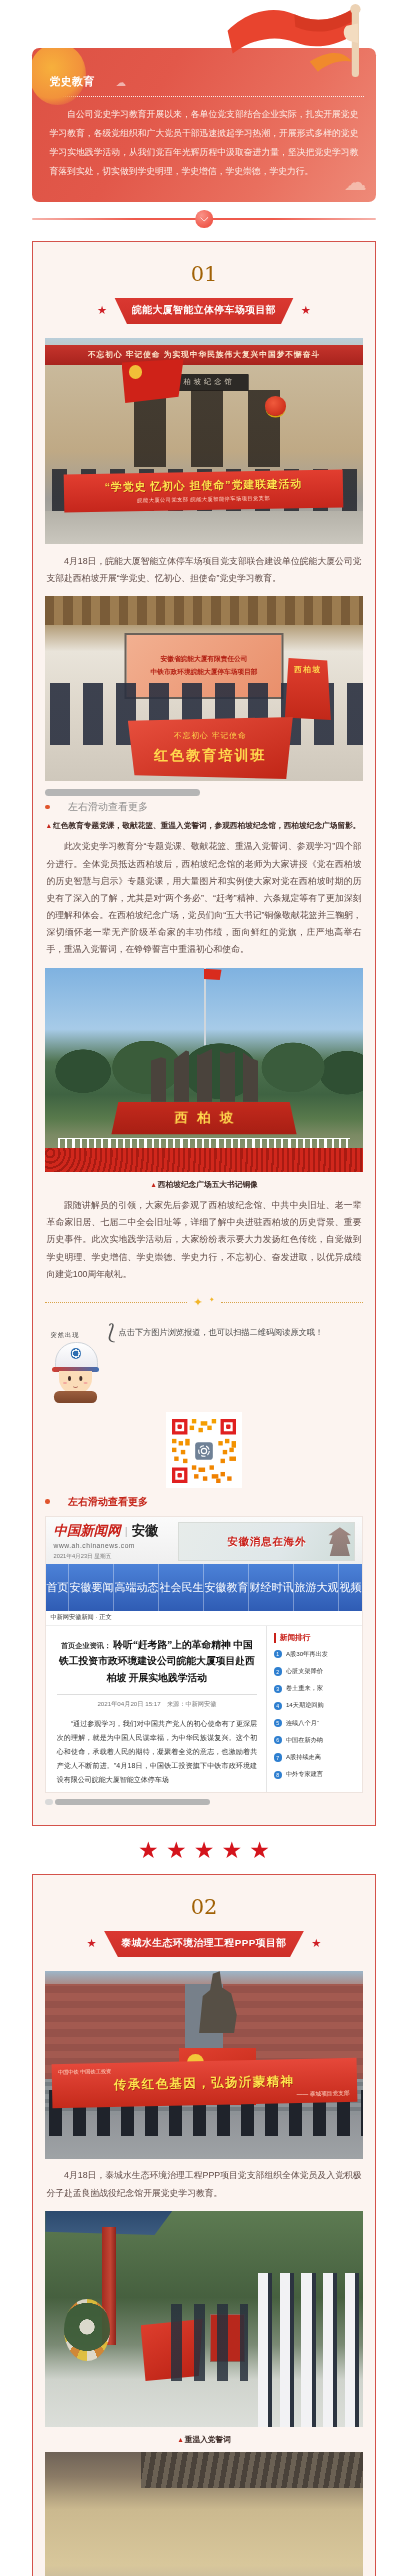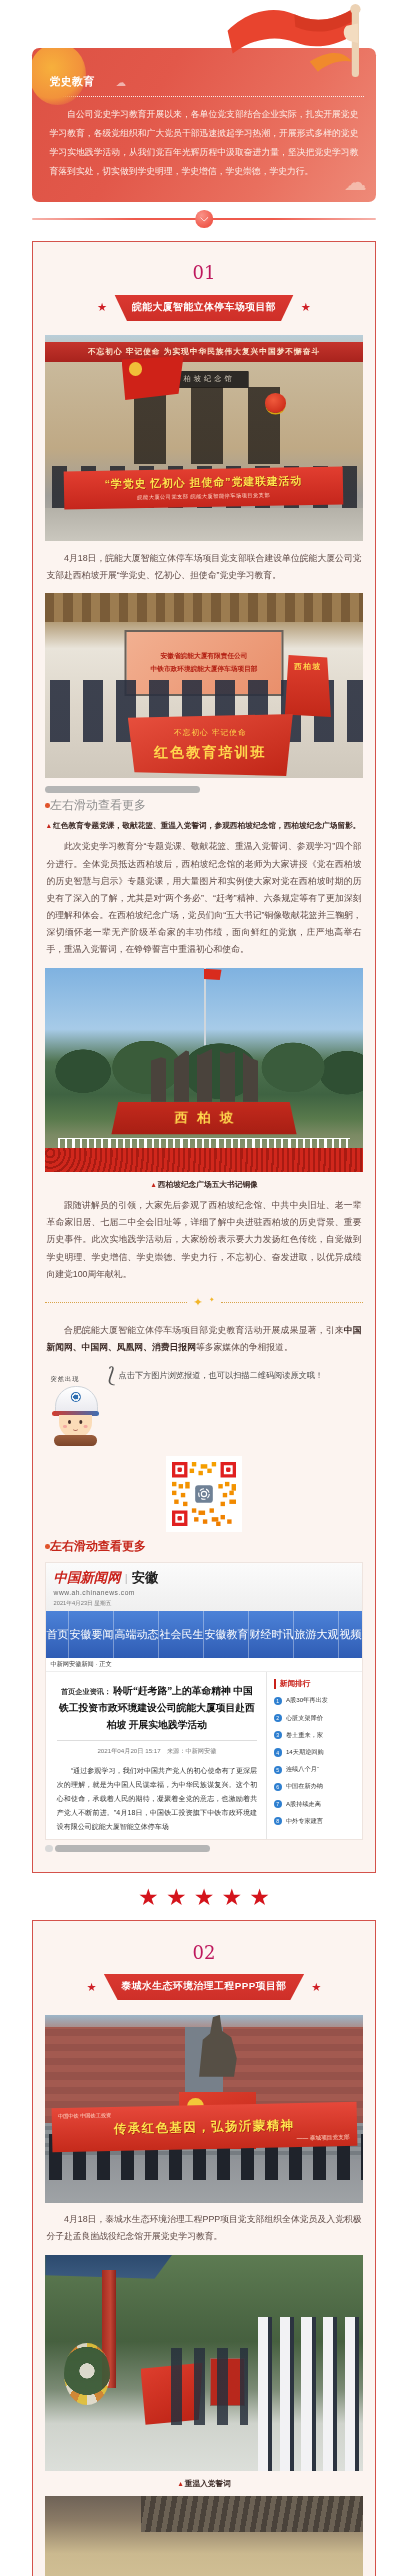--- a/index.html
+++ b/index.html
@@ -27,21 +27,21 @@
   .chev-divider{position:relative;height:20.6px;margin-top:7.2px;}
   .chev-divider .line{position:absolute;left:0;right:0;top:9.3px;height:1.5px;border-radius:1px;
         background:linear-gradient(90deg,#f6b3ab,#ef5a4c 30%,#ef5a4c 70%,#f6b3ab);}
   .chev-badge{position:absolute;left:50%;top:1.5px;transform:translateX(-50%);width:17.5px;height:17.5px;border-radius:50%;
         background:radial-gradient(circle at 35% 30%,#fa9287,#ef5a4d 70%);display:flex;align-items:center;justify-content:center;}
   .chev-badge i{display:block;width:5.2px;height:5.2px;border-right:1.5px solid #fff;border-bottom:1.5px solid #fff;
         transform:rotate(45deg) translate(-1px,-1px);border-radius:0.5px;}
 
   
   .sec{border:0.5px solid #d4524b;background:#fcf4f0;margin-top:11.3px;padding:17.5px 12.4px 15.5px 12.4px;}
-  .sec-num{font-family:"DejaVu Serif","Liberation Serif",serif;font-size:18px;color:#be185d;text-align:center;margin:3.1px 0 11.3px 0;}
+  .sec-num{font-family:"DejaVu Serif","Liberation Serif",serif;font-size:21px;color:#a16207;text-align:center;margin:3.1px 0 11.3px 0;}
   .ribbon-row{display:flex;align-items:center;justify-content:center;gap:7.2px;margin-bottom:14.4px;}
   .ribbon{background:linear-gradient(180deg,#da3831,#ce2f28);color:#fff;font-size:9.8px;font-weight:bold;letter-spacing:0.5px;
         padding:6.2px 17.5px 7.2px 17.5px;clip-path:polygon(0 0,100% 0,93% 100%,7% 100%);}
   .ribbon-star{color:#cf1f26;font-size:11.3px;line-height:1;}
 
   
   .photo{position:relative;width:100%;overflow:hidden;margin:2.1px 0 8.2px 0;}
   .ph-label{position:absolute;left:0;right:0;text-align:center;font-weight:bold;}
 
   
@@ -144,21 +144,21 @@
   .para{font-size:8.8px;line-height:1.95;color:#5d4844;text-indent:2em;text-align:justify;margin:5.2px 1px 9.3px 1px;}
   .para b{color:#3d2b27;}
   .cap{font-size:7.7px;font-weight:bold;color:#3d2b27;margin:3.1px 0 7.2px 0;}
   .cap .tri{color:#c5261a;font-size:6.7px;margin-right:1px;}
   .cap-center{text-align:center;}
 
   
   .scrollbar{display:flex;align-items:center;gap:2.1px;margin:5.2px 0 4.1px 0;}
   .scrollbar .seg1{width:7.2px;height:6.7px;border-radius:3.6px;background:#d9d9d9;}
   .scrollbar .seg2{width:155px;height:6.7px;border-radius:3.6px;background:#b5b5b5;}
-  .swipe{display:flex;align-items:center;gap:0;margin:4.1px 0 7.2px 0;font-size:12px;}
+  .swipe{display:flex;align-items:center;gap:18px;margin:4.1px 0 7.2px 0;font-size:10px;}
   .swipe .dot{width:4.6px;height:4.6px;border-radius:50%;background:#e0542c;}
   .swipe-gray{color:#8f8f8f;}
   .swipe-red{color:#c5261a;font-weight:bold;}
 
   
   .fancy{display:flex;align-items:center;gap:6.2px;margin:13.4px 0 12.4px 0;}
   .fancy .dotline{flex:1;border-top:1px dotted #d9a44a;}
   .fancy .sp1{color:#f2b62c;font-size:11.3px;}
   .fancy .sp2{color:#f2b62c;font-size:7.2px;transform:translateY(-3.1px);}
 
@@ -326,21 +326,20 @@
 
       <p class="para">跟随讲解员的引领，大家先后参观了西柏坡纪念馆、中共中央旧址、老一辈革命家旧居、七届二中全会旧址等，详细了解中央进驻西柏坡的历史背景、重要历史事件。此次实地践学活动后，大家纷纷表示要大力发扬红色传统，自觉做到学史明理、学史增信、学史崇德、学史力行，不忘初心、奋发进取，以优异成绩向建党100周年献礼。</p>
 
       <div class="fancy">
         <span class="dotline"></span>
           <span class="sp1">✦</span>
           <span class="sp2">✦</span>
           <span class="dotline"></span>
       </div>
 
-      <p class="para"><span>合肥皖能大厦智能立体停车场项目部党史教育活动开展成果显著，引来</span><b>中国新闻网、中国网、凤凰网、消费日报网</b><span>等多家媒体的争相报道。</span></p>
 
       <div class="bubble-row">
         <span class="brace">⟅</span>
         <span class="bubble-text">点击下方图片浏览报道，也可以扫描二维码阅读原文哦！</span>
       </div>
       <div class="mascot-wrap">
         <div class="mascot-label">突然出现</div>
         <div class="mascot">
           <div class="helmet"></div>
             <div class="helmet-brim"></div>
@@ -417,20 +416,23 @@
         <div class="n1-top">
           <div>
             <div class="n1-logo-line">
               <span class="n1-logo">中国新闻网</span>
               <span class="n1-sep">|</span>
               <span class="n1-region">安徽</span>
             </div>
             <div class="n1-url">www.ah.chinanews.com</div>
             <div class="n1-date">2021年4月23日  星期五</div>
           </div>
+          <div class="n1-ad">
+              <span>安徽消息在海外</span>
+            </div>
         </div>
         <div class="n1-nav">
           <span>首页</span>
           <span>安徽要闻</span>
           <span>高端动态</span>
           <span>社会民生</span>
           <span>安徽教育</span>
           <span>财经时讯</span>
           <span>旅游大观</span>
           <span>视频新闻</span>

